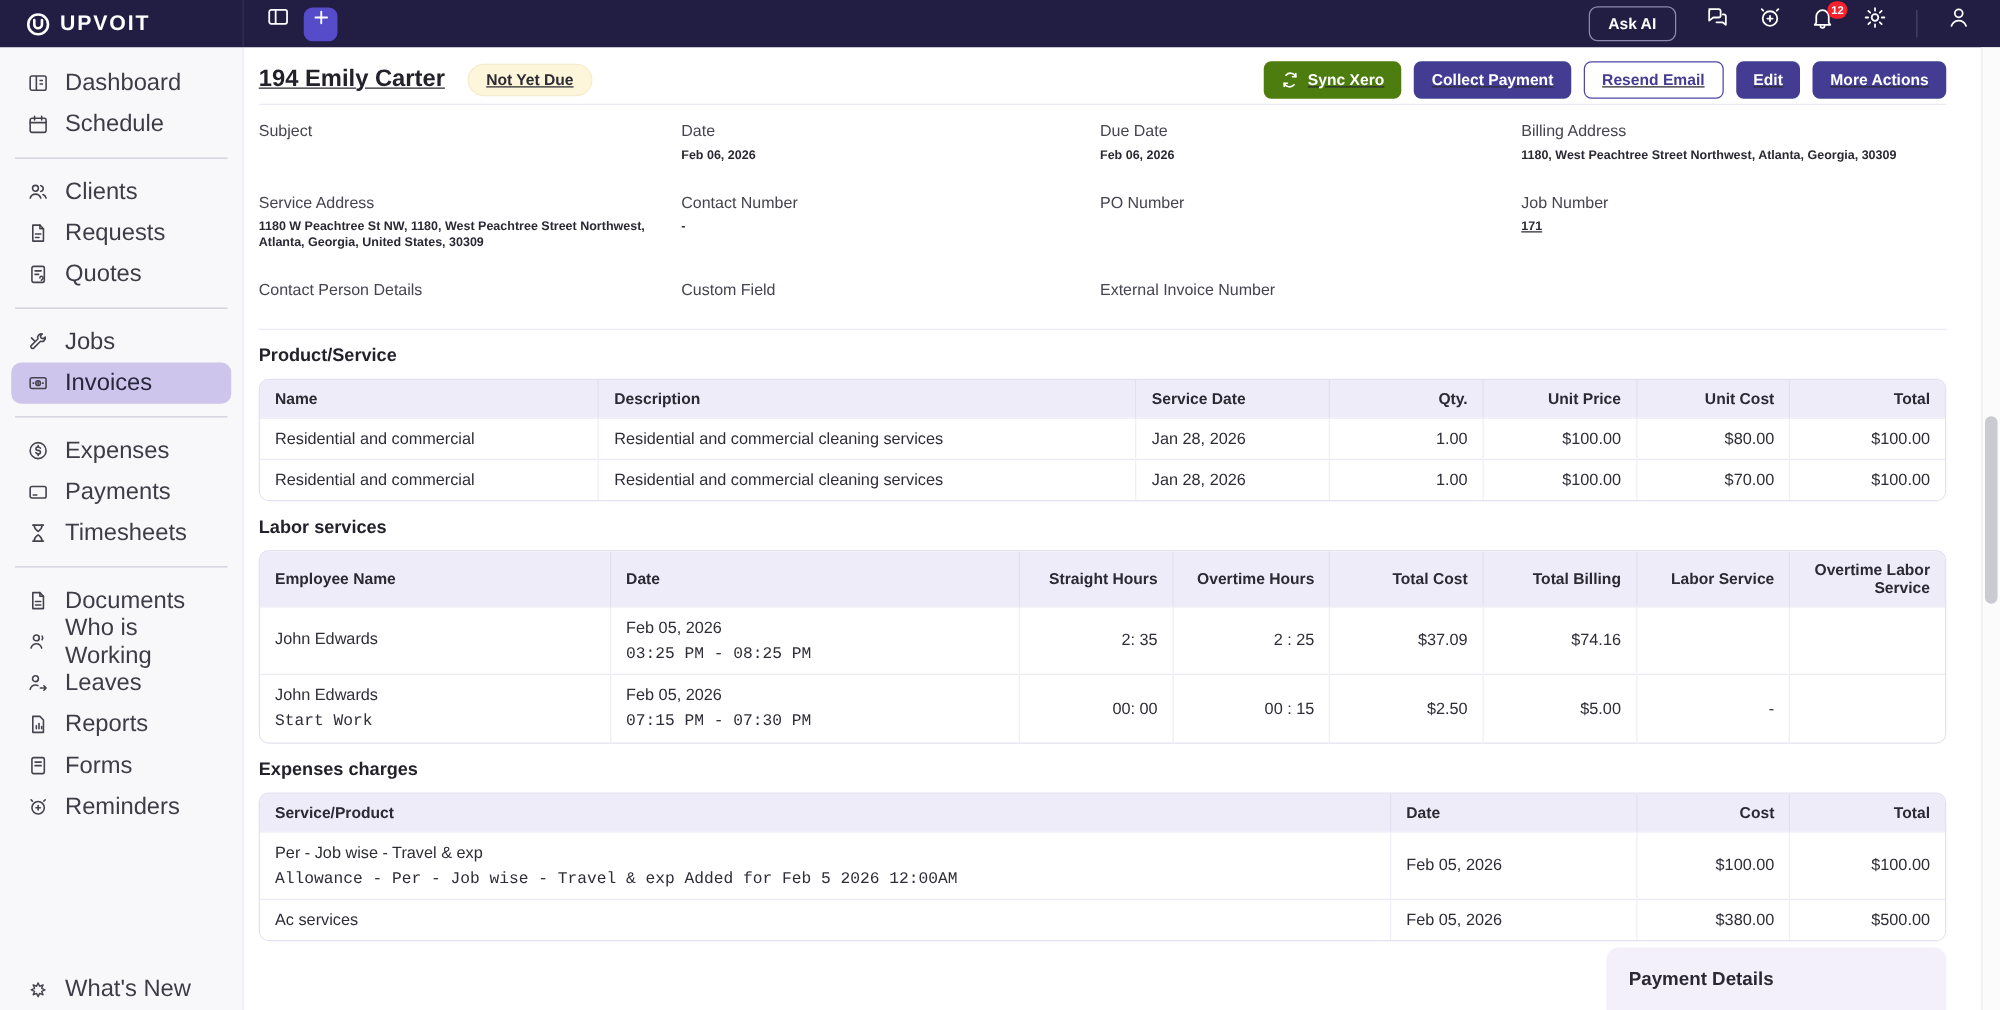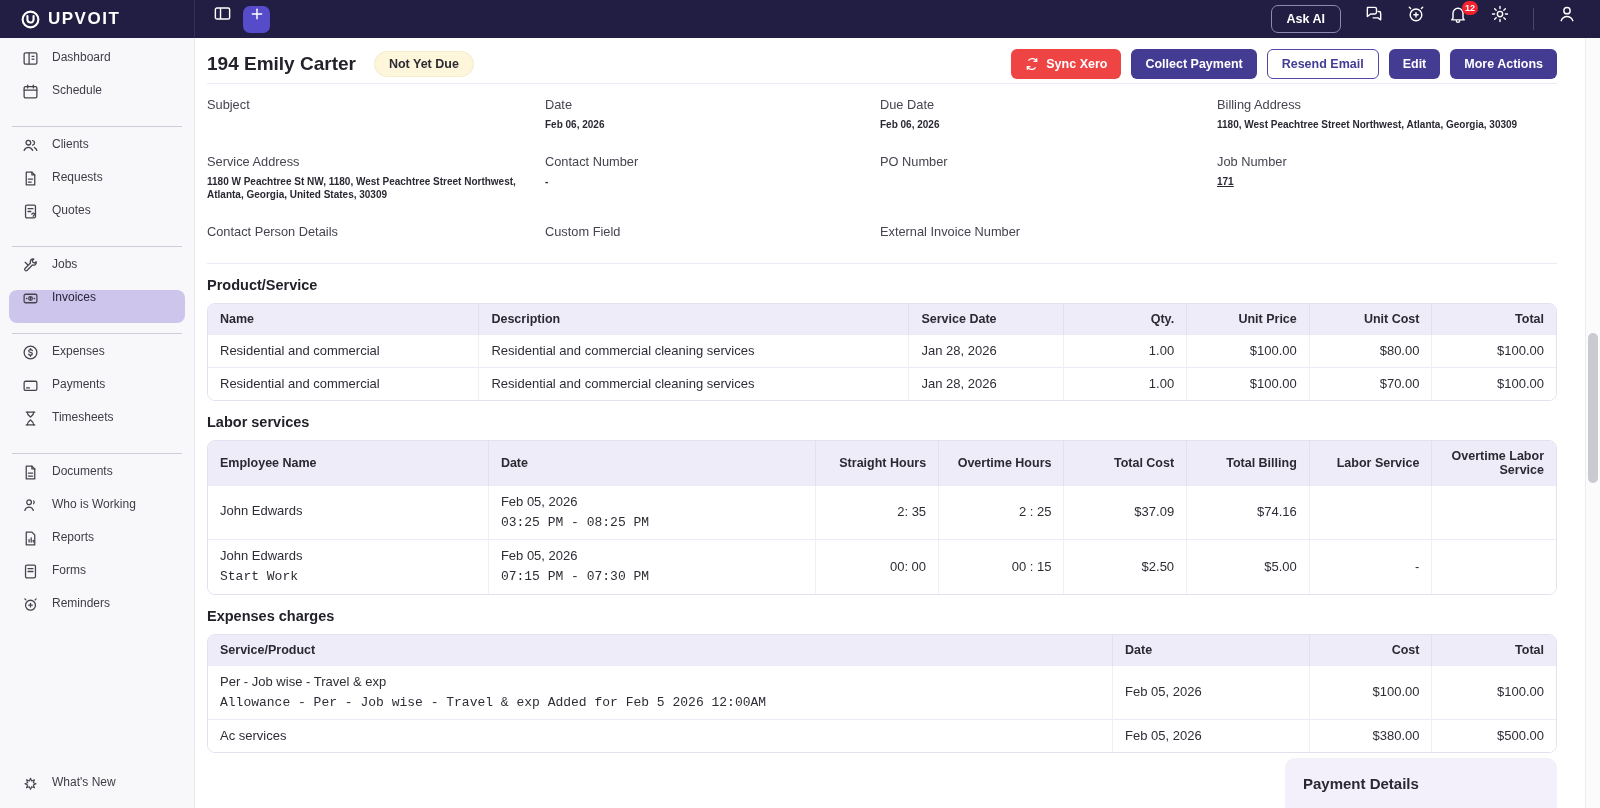--- a/index.html
+++ b/index.html
@@ -18,33 +18,33 @@
   .ask-ai { background:transparent; border:1px solid #8d88b0; color:#fff; font-weight:bold; font-size:12.5px; border-radius:7px; padding:6px 15px; cursor:pointer; margin-right:6px; font-family:inherit; }
   .badge { position:absolute; top:-3px; right:-5px; background:#f5222d; color:#fff; font-size:9px; font-weight:bold; min-width:16px; height:14px; border-radius:8px; display:flex; align-items:center; justify-content:center; padding:0 3px; }
   .vdiv { width:1px; height:22px; background:#4a4668; margin:0 6px; }
 
   
   .app { display:flex; height:770px; }
   .sidebar { width:195px; flex:none; background:#f8f8fa; border-right:1px solid #e7e6ef; display:flex; flex-direction:column; padding-top:12px; overflow:hidden; }
   .main { flex:1; background:#fff; position:relative; padding:0 43px 0 12px; overflow:hidden; }
 
   
-  .side-item { display:flex; gap:13px; height:33px; margin:0 9px; padding:0 13px; border-radius:8px; color:#3e3d47; font-size:12px; cursor:pointer; flex:none; }
+  .side-item { display:flex; align-items:center; gap:13px; height:33px; margin:0 9px; padding:0 13px; border-radius:8px; color:#3e3d47; font-size:19px; cursor:pointer; flex:none; }
   .side-item .sicon { display:flex; color:#45444e; }
   .side-item.selected { background:#cdc5ec; color:#28263a; font-weight:normal; }
   .side-div { border-top:1px solid #cfccdd; margin:10px 12px; flex:none; }
   .side-bottom { margin-top:auto; }
 
   
-  .page-head { display:flex; align-items:center; height:46px; padding-top:6px; border-bottom:1px solid #ecebf5; }
+  .page-head { display:flex; align-items:center; height:46px; padding-top:6px; border-bottom:1px solid #ecebf5;text-decoration:underline; }
   .page-title { font-size:19px; font-weight:bold; color:#232129; }
   .status-pill { margin-left:18px; background:#fdf6da; border:1px solid #f5ecce; color:#2c2b33; font-size:12.5px; font-weight:bold; border-radius:14px; padding:5px 14px; }
   .head-actions { margin-left:auto; display:flex; gap:10px; }
   .btn { height:30px; border-radius:6px; border:none; font-family:inherit; font-size:12.5px; font-weight:bold; padding:0 14px; cursor:pointer; display:flex; align-items:center; gap:7px; }
-  .btn-cyan { background:#ef4444; color:#fff; }
+  .btn-cyan { background:#4d7c0f; color:#fff; }
   .btn-purple { background:#443c92; color:#fff; }
   .btn-outline { background:#fff; color:#443c92; border:1.5px solid #4f46a5; }
 
   
   .details { display:grid; grid-template-columns:338px 335px 337px 1fr; padding-top:13px; }
   .field { padding-bottom:22px; padding-right:24px; }
   .field .lbl { font-size:12.8px; color:#45444f; }
   .field .val { font-size:10px; font-weight:bold; color:#2a2933; margin-top:6px; line-height:1.35; }
   .link { text-decoration:underline; cursor:pointer; color:#2a2933; }
   .sect-div { border-top:1px solid #ecebf5; margin-top:2px; }
@@ -263,20 +263,30 @@
             <circle cx="10" cy="7.5" r="3.3"></circle>
             <path d="M4 19c1-3.2 3.3-4.8 6-4.8s5 1.6 6 4.8"></path>
             <path d="M16.5 5.5a3.3 3.3 0 0 1 0 4"></path>
           </svg>
         </span>
       <span>Who is Working</span>
     </div>
     <div class="side-item">
       <span class="sicon">
           <svg width="17" height="17" viewBox="0 0 24 24" fill="none" stroke="currentColor" stroke-width="1.8" stroke-linecap="round" stroke-linejoin="round">
+            <circle cx="9" cy="7" r="3.3"></circle>
+            <path d="M3 19c1-3.2 3.3-4.8 6-4.8 1 0 2 .2 2.8.7"></path>
+            <path d="M14.5 17.5H21M18.5 15 21 17.5 18.5 20"></path>
+          </svg>
+        </span>
+      <span>Leaves</span>
+    </div>
+    <div class="side-item">
+      <span class="sicon">
+          <svg width="17" height="17" viewBox="0 0 24 24" fill="none" stroke="currentColor" stroke-width="1.8" stroke-linecap="round" stroke-linejoin="round">
             <path d="M6 3h8l4 4v14H6z"></path>
             <line x1="10" y1="17" x2="10" y2="13.5"></line>
             <line x1="13" y1="17" x2="13" y2="11"></line>
             <line x1="16" y1="17" x2="16" y2="14.5"></line>
           </svg>
         </span>
       <span>Reports</span>
     </div>
     <div class="side-item">
       <span class="sicon">

